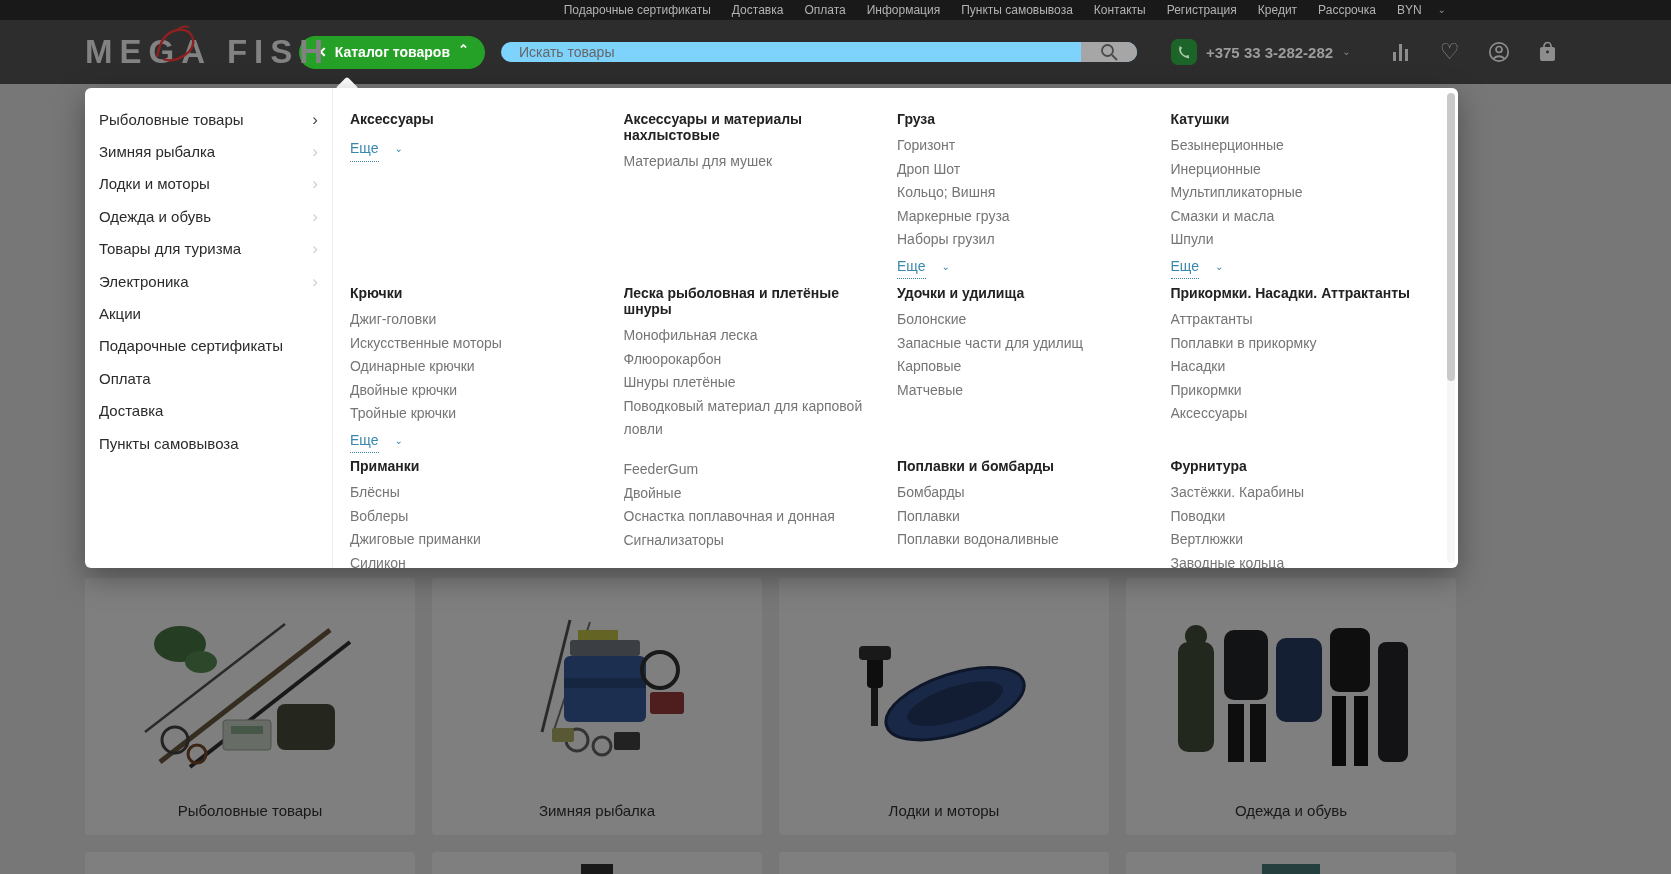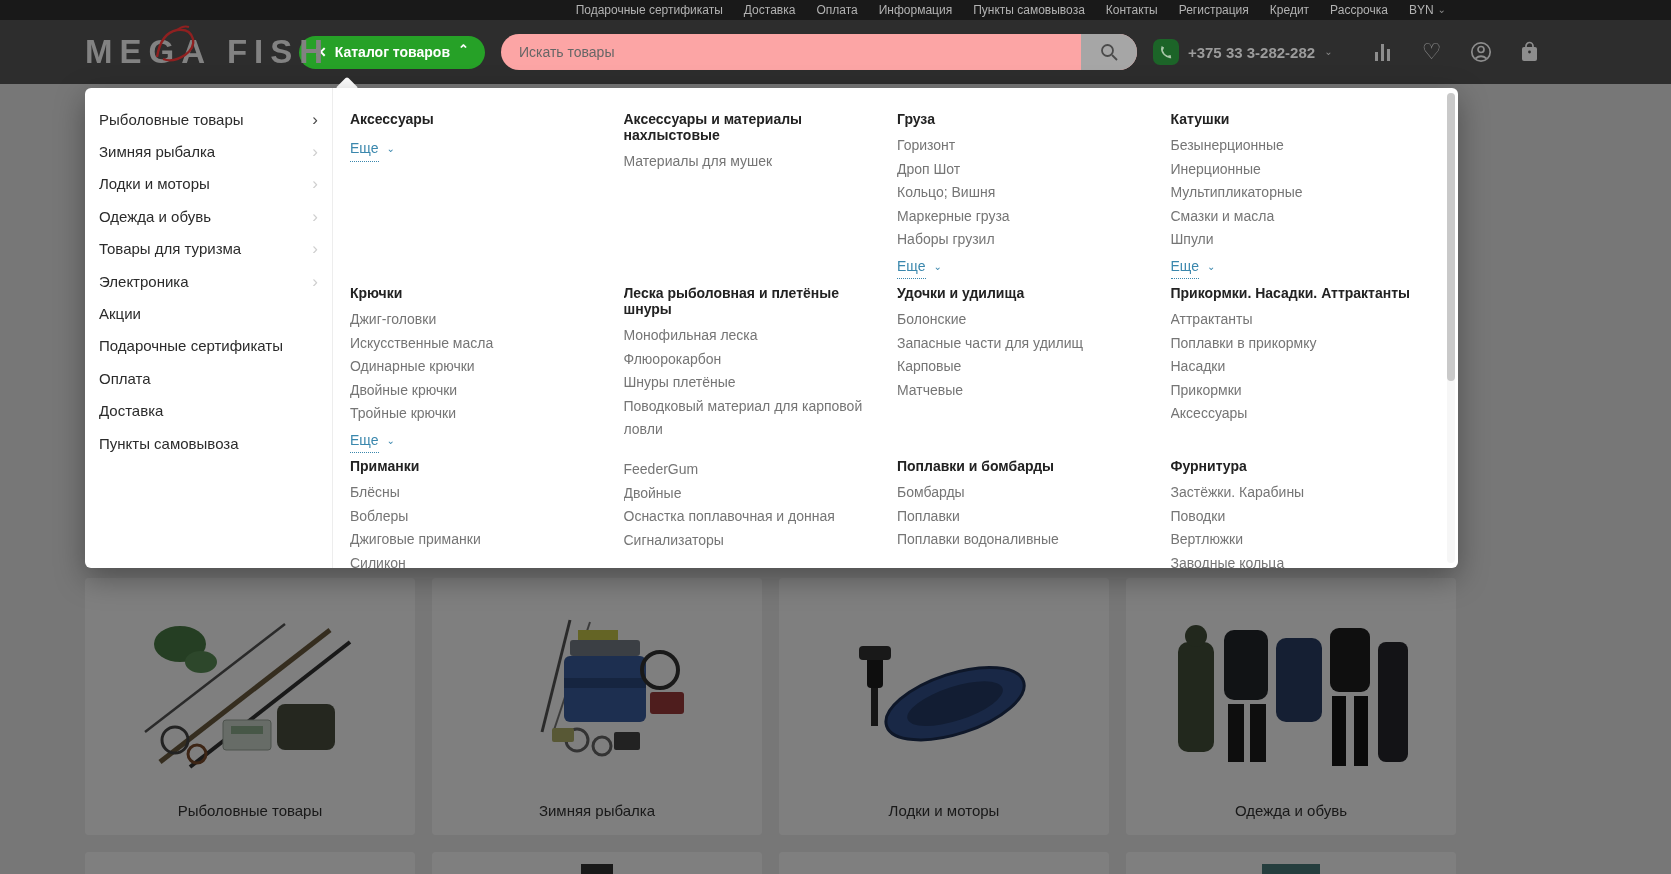--- a/index.html
+++ b/index.html
@@ -8,48 +8,48 @@
     font-family:"Liberation Sans", sans-serif;
     background:#efefef;
     position:relative;
   }
   .container { width:1373px; margin-left:85px; position:relative; height:100%; }
 
   
   .topbar { height:20px; background:#191919; position:relative; z-index:5; }
   .topbar .container { display:flex; justify-content:flex-end; align-items:center; gap:21px; padding-right:12px; }
   .topbar a { color:#b2b2b2; font-size:12px; text-decoration:none; white-space:nowrap; }
-  .currency { color:#b2b2b2; font-size:12px; display:flex; align-items:center; gap:4px; cursor:pointer; }
+  .currency { color:#b2b2b2; font-size:12px; display:flex; align-items:center; gap:16px; cursor:pointer; }
   .chev-small { font-size:10px; color:#8a8a8a; line-height:1; }
 
   
   .header { height:64px; background:#2d2d2d; position:relative; z-index:5; }
   .header .container { display:flex; align-items:center; }
   .logo { position:relative; width:192px; flex:0 0 auto; cursor:pointer; }
   .logo-text { font-size:33px; font-weight:bold; letter-spacing:7px; color:#828282; white-space:nowrap; }
   .logo-fish { position:absolute; left:62px; top:-12px; pointer-events:none; }
 
   .catalog-btn {
     margin-left:22px; height:33px; padding:0 16px; border:none; border-radius:17px;
     background:#26a127; color:#fff; font-size:14px; font-weight:bold;
     display:flex; align-items:center; gap:8px; cursor:pointer; flex:0 0 auto;
     font-family:"Liberation Sans", sans-serif;
   }
   .catalog-btn .x { font-size:14px; font-weight:bold; }
   .catalog-btn .up { font-size:13px; line-height:8px; margin-top:-4px; }
 
-  .search { margin-left:16px; width:636px; height:36px; background:#fca5a5; border-radius:18px;
+  .search { margin-left:16px; width:636px; height:20px; background:#7dd3fc; border-radius:18px;
     display:flex; overflow:hidden; flex:0 0 auto; }
   .search input { flex:1; border:none; outline:none; background:transparent; padding:0 18px;
     font-size:14px; color:#3c3c3c; font-family:"Liberation Sans", sans-serif; }
   .search input::placeholder { color:#666; opacity:1; }
   .search-btn { width:56px; border:none; background:#a6a6a6; cursor:pointer;
     display:flex; align-items:center; justify-content:center; }
 
-  .phone-wrap { margin-left:16px; display:flex; align-items:center; gap:9px; cursor:pointer; flex:0 0 auto; }
+  .phone-wrap { margin-left:34px; display:flex; align-items:center; gap:9px; cursor:pointer; flex:0 0 auto; }
   .phone-badge { width:26px; height:26px; border-radius:7px; background:#1c6428;
     display:flex; align-items:center; justify-content:center; }
   .phone-number { color:#9c9c9c; font-size:15px; font-weight:bold; white-space:nowrap; }
 
   .actions { margin-left:38px; display:flex; align-items:center; gap:25px; }
   .action { width:24px; height:24px; display:flex; align-items:center; justify-content:center; cursor:pointer; }
   .bars { display:flex; align-items:flex-end; gap:3px; height:18px; }
   .bars i { width:3px; background:#8d8d8d; display:block; }
   .heart-glyph { font-size:22px; color:#8d8d8d; line-height:1; }
 
@@ -75,21 +75,21 @@
   .side { width:248px; flex:0 0 auto; border-right:1px solid #ededed; padding-top:15px; }
   .side-item { height:32.4px; display:flex; align-items:center; justify-content:space-between;
     padding:0 14px 0 14px; font-size:15px; color:#2b2b2b; cursor:pointer; }
   .side-chev { font-size:17px; color:#cfcfcf; line-height:1; }
   .side-item.active .side-chev { color:#4a4a4a; }
 
   .cols { flex:1; display:grid; grid-template-columns:repeat(4,1fr); padding:23px 14px 0 17px; }
   .col { display:grid; grid-template-rows:174px 173px 1fr; padding-right:26px; overflow:hidden; }
   .sec h3 { font-size:14px; font-weight:bold; color:#222; line-height:16px; margin-bottom:7px; cursor:pointer; }
   .sec li { list-style:none; font-size:14px; color:#757575; line-height:23.5px; cursor:pointer; }
-  .more { margin-top:3px; font-size:14px; color:#3a87ad; cursor:pointer; display:inline-flex; align-items:center; gap:8px; line-height:23.5px; }
+  .more { margin-top:3px; font-size:14px; color:#3a87ad; cursor:pointer; display:inline-flex; align-items:center; gap:16px; line-height:23.5px; }
   .more .txt { border-bottom:1px dotted #3a87ad; }
   .more .chev-small { color:#3a87ad; }
 
   .panel-scroll { position:absolute; right:3px; top:5px; width:8px; height:470px; background:#f6f6f6; border-radius:4px; }
   .panel-thumb { width:8px; height:288px; background:#c9c9c9; border-radius:4px; cursor:pointer; }
 </style>
 </head>
 <body>
 
 <div class="topbar">
@@ -322,21 +322,21 @@
         <h3>Аксессуары</h3>
         <span class="more">
           <span class="txt">Еще</span>
           <span class="chev-small">⌄</span>
         </span>
       </div>
       <div class="sec">
         <h3>Крючки</h3>
         <ul>
           <li>Джиг-головки</li>
-          <li>Искусственные масла</li>
+          <li>Искусственные моторы</li>
           <li>Одинарные крючки</li>
           <li>Двойные крючки</li>
           <li>Тройные крючки</li>
         </ul>
         <span class="more">
           <span class="txt">Еще</span>
           <span class="chev-small">⌄</span>
         </span>
       </div>
       <div class="sec">

